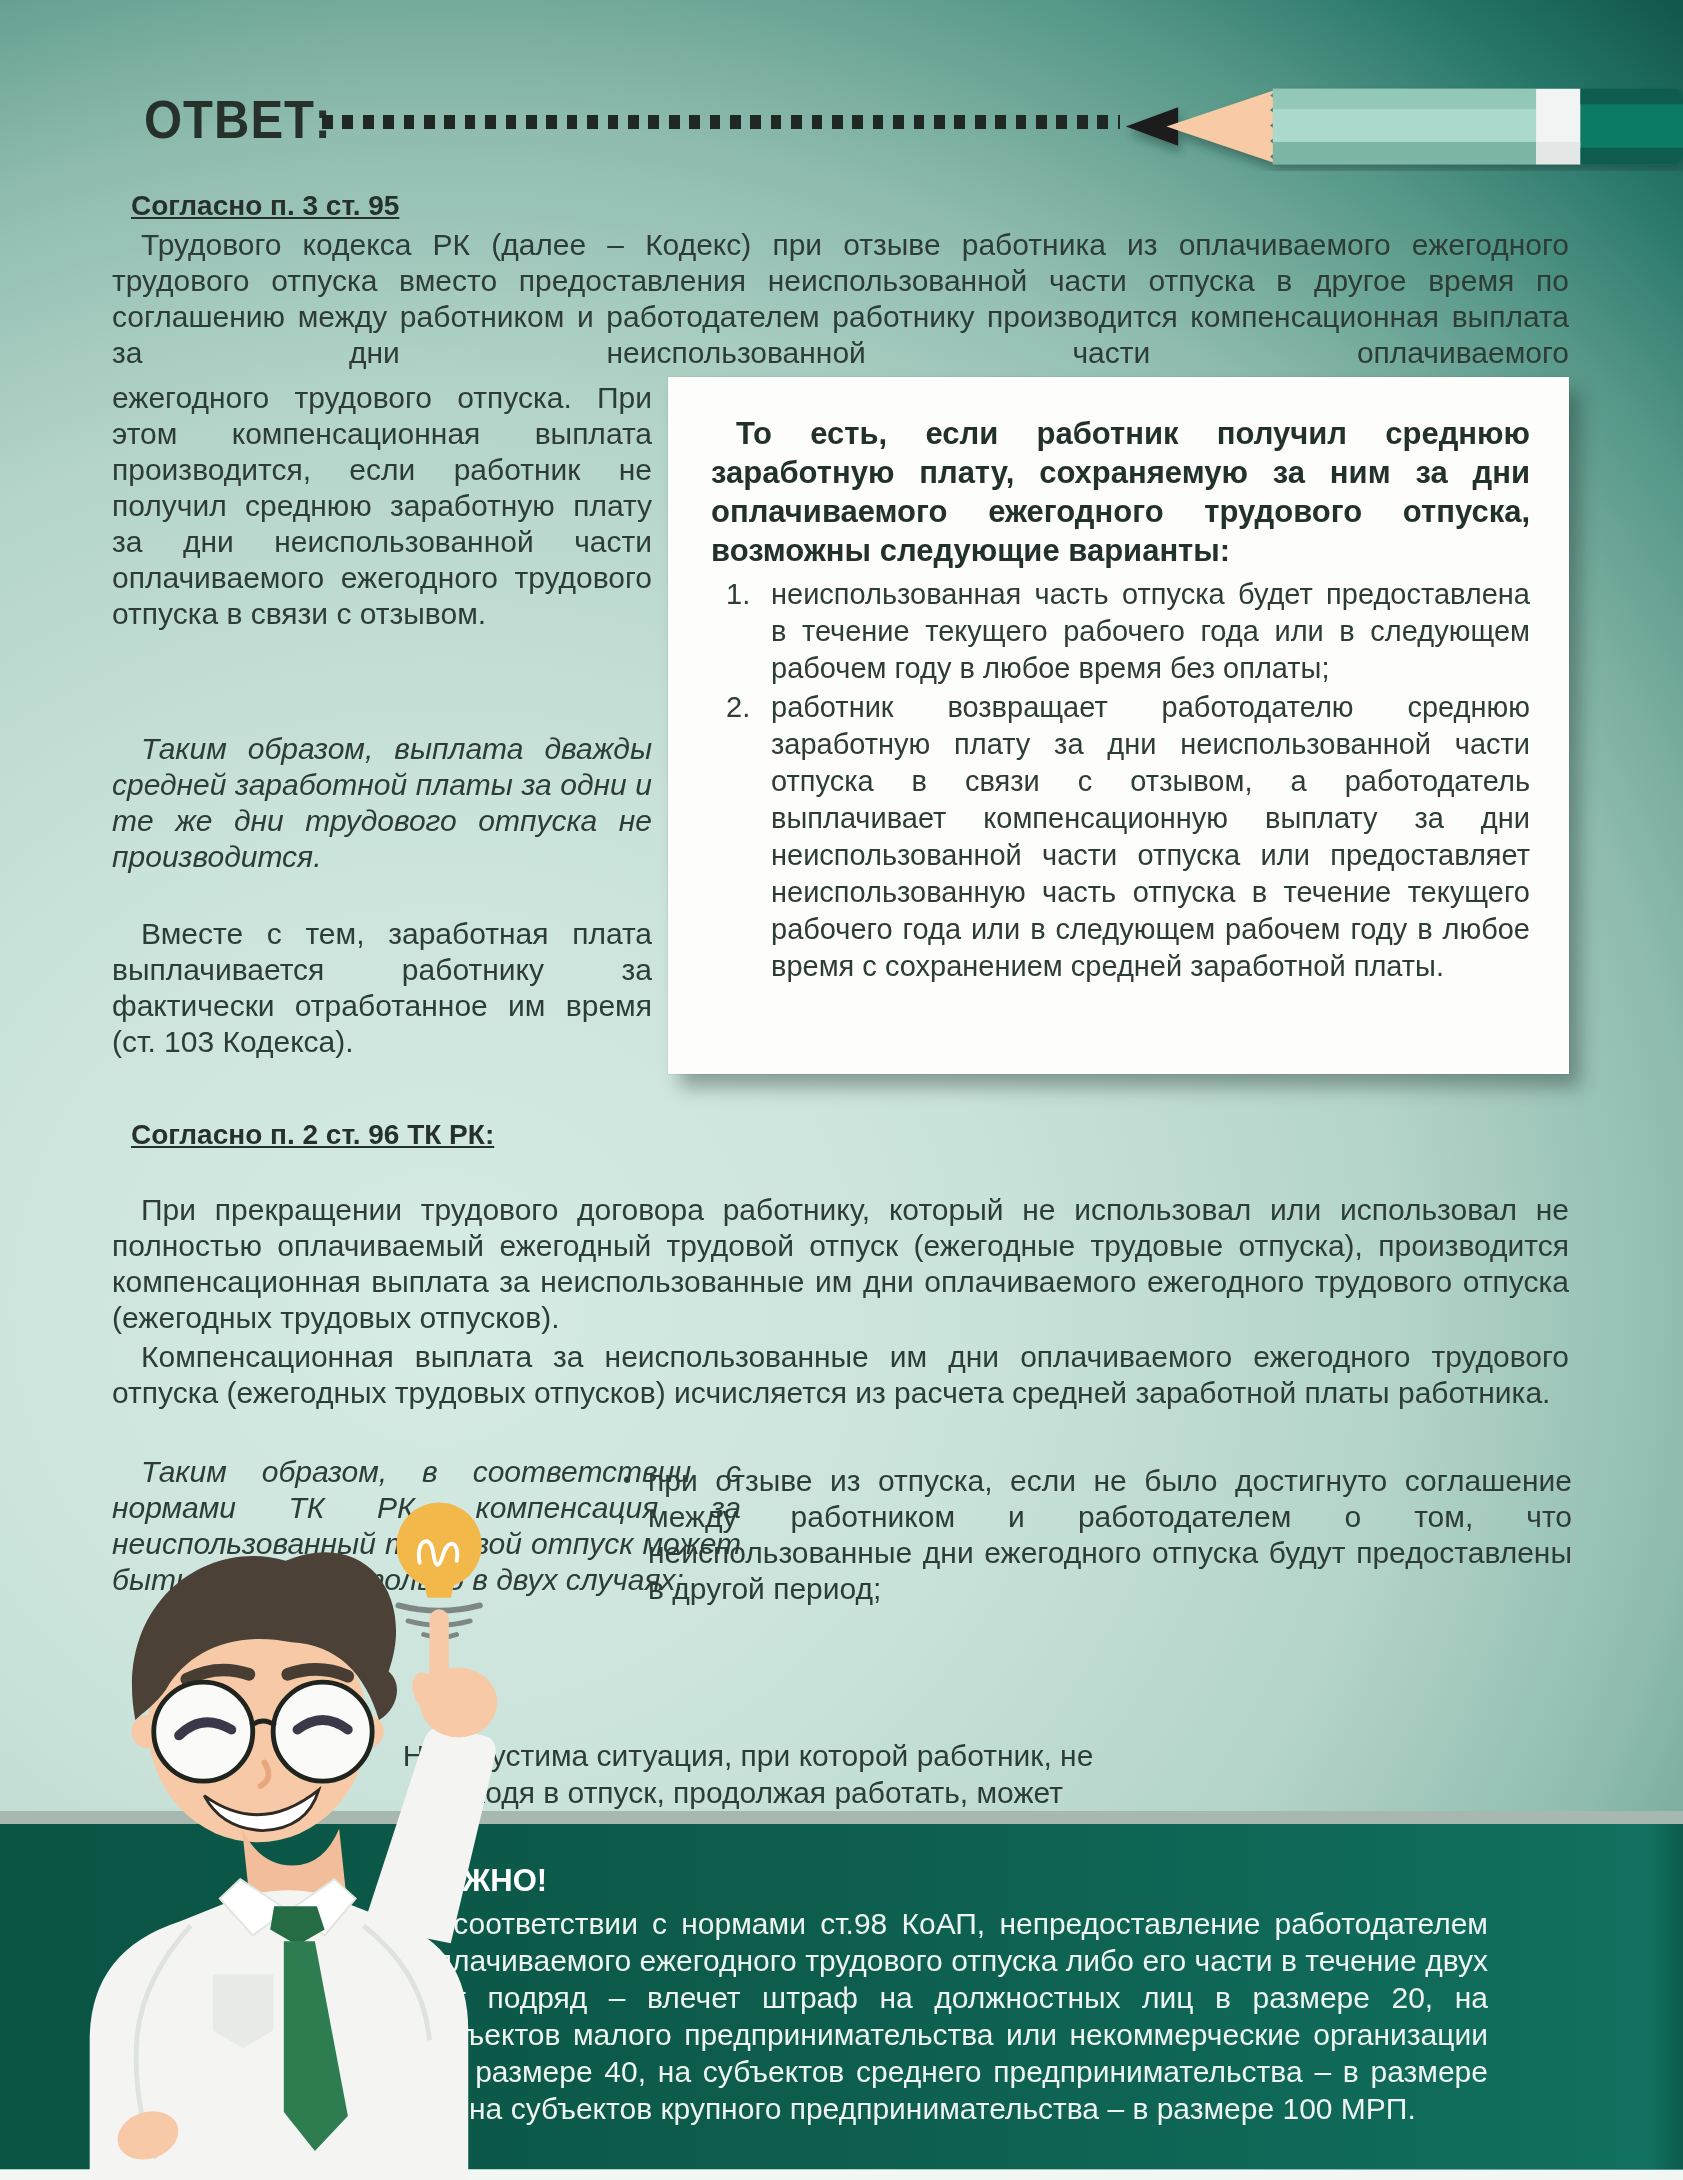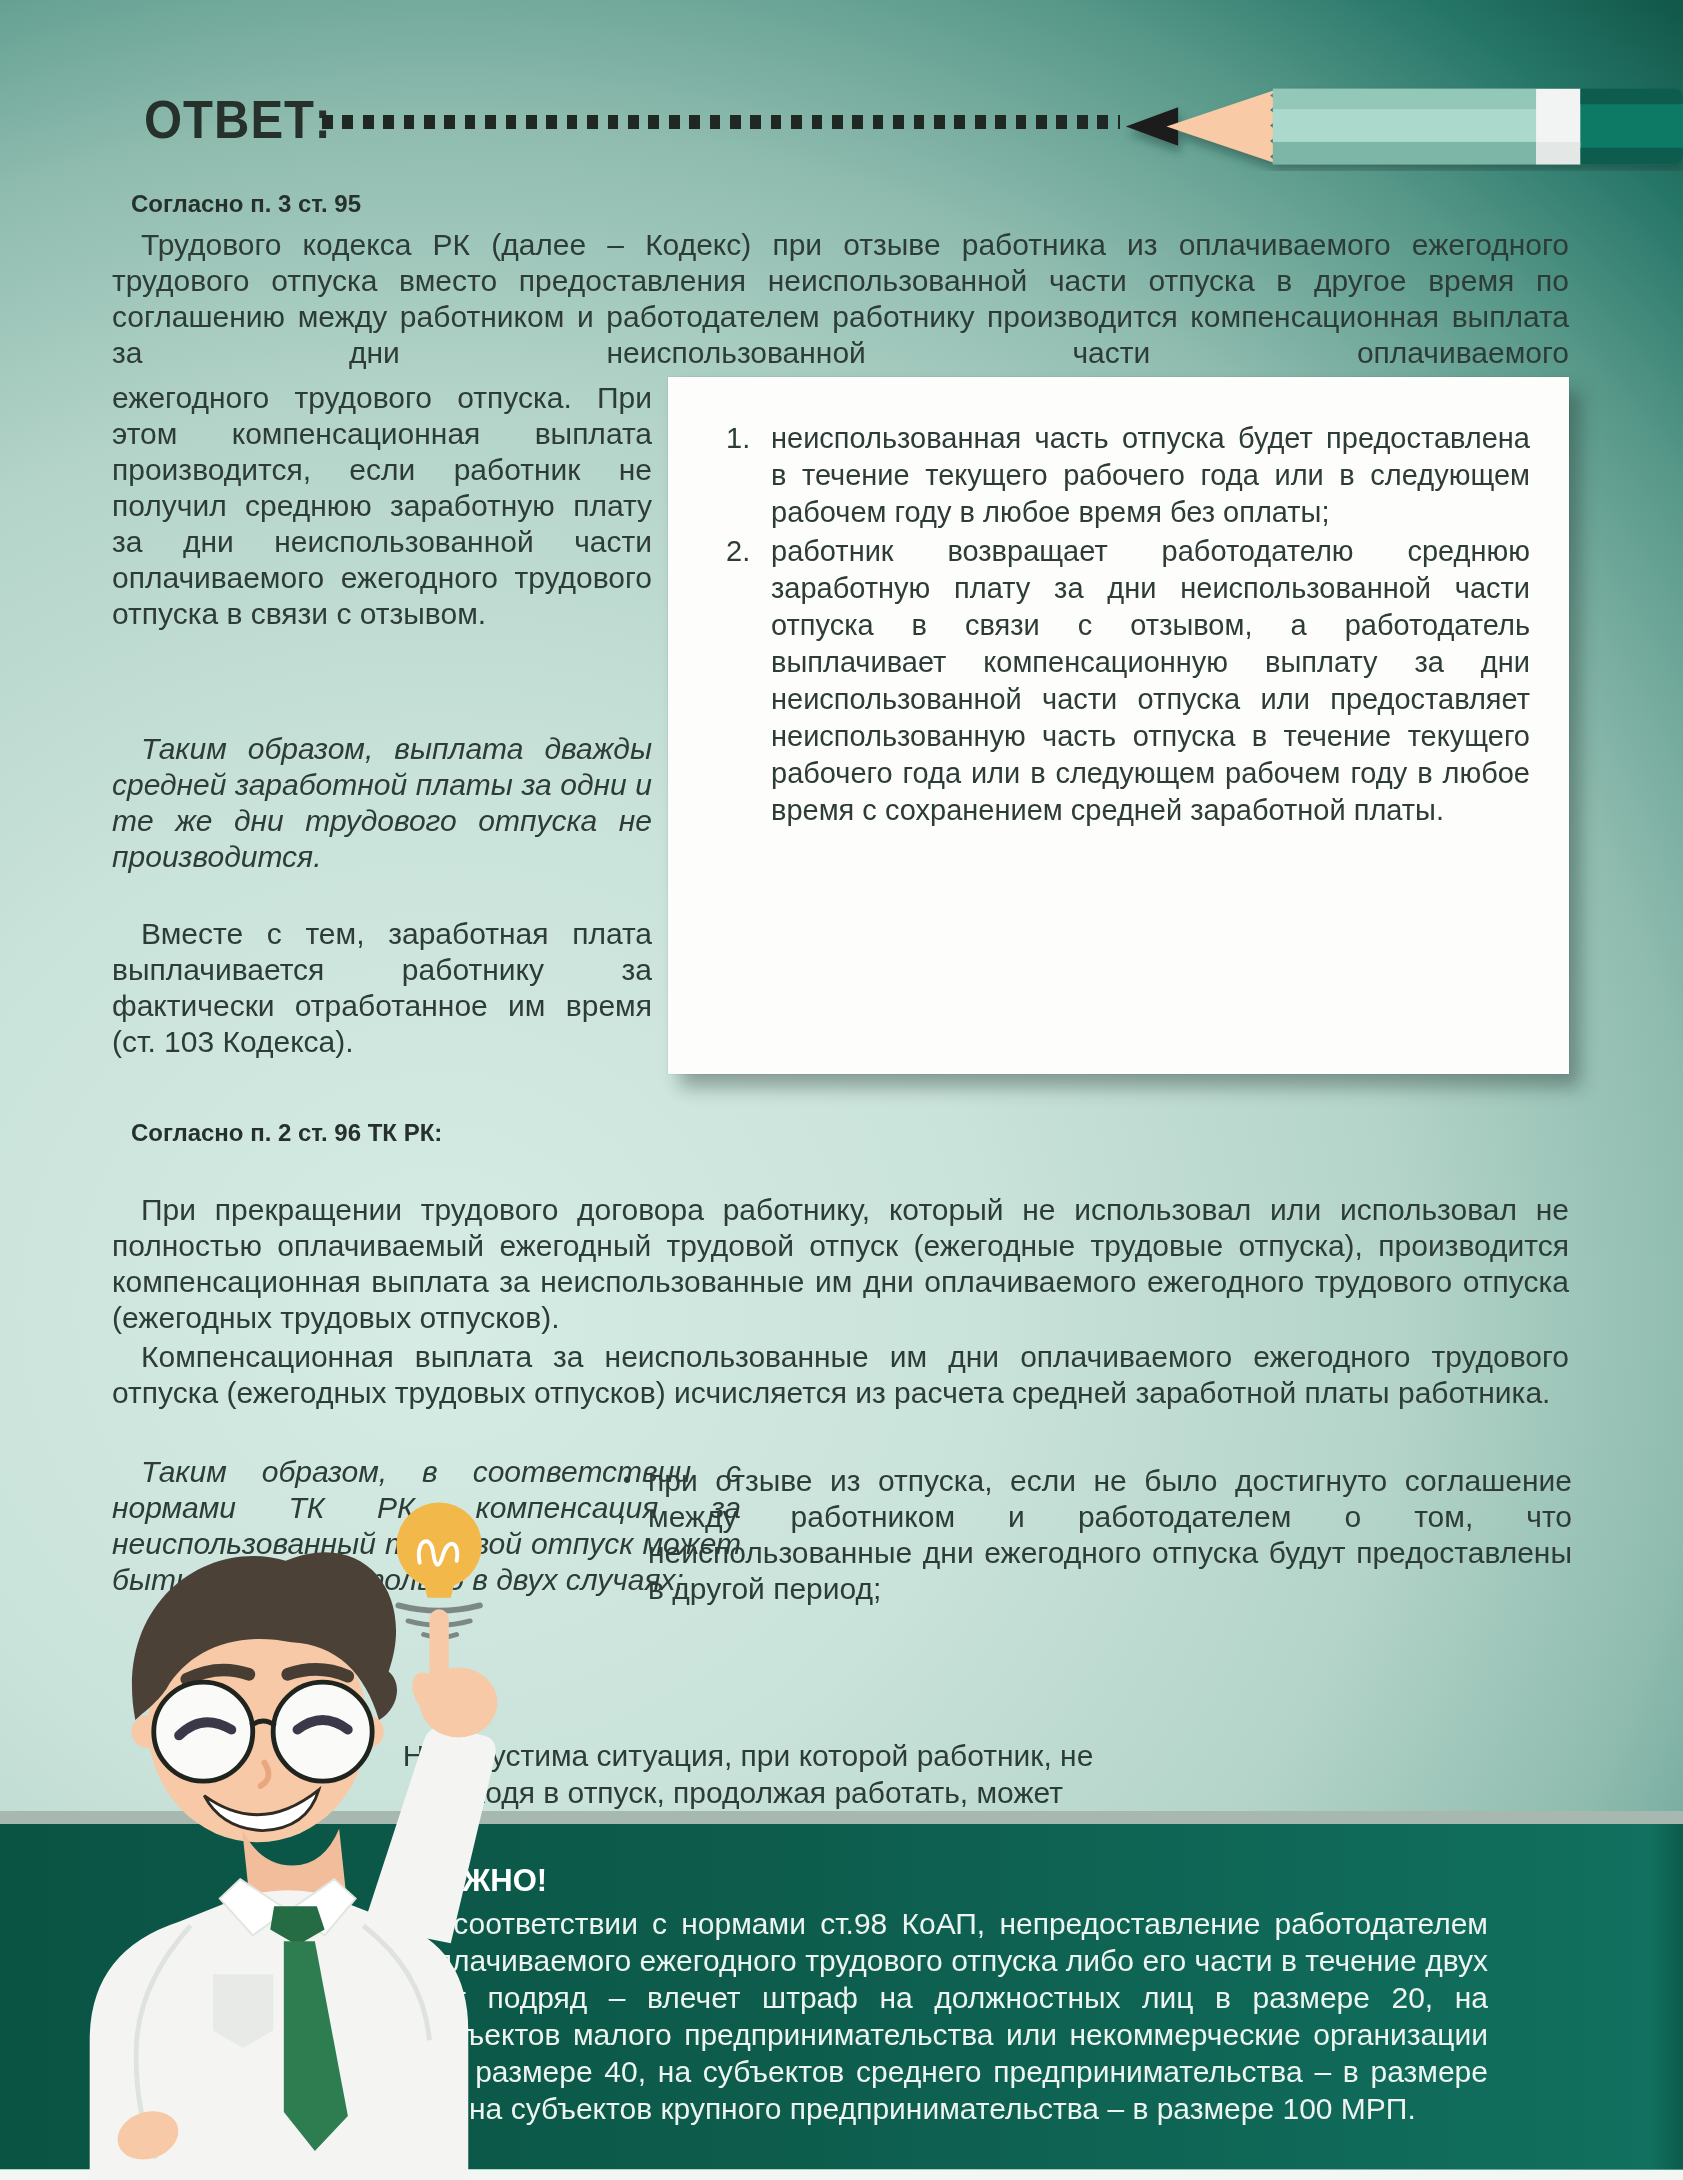--- a/index.html
+++ b/index.html
@@ -7,21 +7,21 @@
   .page{position:relative;width:1684px;height:2180px;overflow:hidden;
     background:radial-gradient(110% 80% at 26% 60%, #d6ece4 0%, #c9e2da 30%, #b4d4c9 52%, #8fbcaf 68%, #579889 82%, #267668 92%, #12594b 100%);
     color:#2d3c37;}
   .abs{position:absolute;}
   
   .answer-label{left:144px;top:89px;font-size:49px;font-weight:800;letter-spacing:1px;color:#26312c;transform:scaleY(1.08);transform-origin:top left;}
   .dotted-leader{left:322px;top:115px;width:798px;height:13.6px;
     background:repeating-linear-gradient(90deg,#202824 0 10.7px,transparent 10.7px 20.4px);}
   .pencil{right:0;top:82px;width:561px;height:89px;}
   
-  .h-bold{font-size:24px;font-weight:700;color:#26312c;}
+  .h-bold{font-size:28px;font-weight:700;color:#26312c;text-decoration:underline;}
   .sec1-heading{left:131px;top:190px;}
   .body-text{font-size:30px;line-height:36px;text-align:justify;color:#2d3c37;}
   .sec1-intro{left:112px;top:227px;width:1457px;text-indent:29px;text-align-last:justify;}
   .col-p1{left:112px;top:380px;width:540px;}
   .col-p2{left:112px;top:731px;width:540px;font-style:italic;text-indent:29px;}
   .col-p3{left:112px;top:916px;width:540px;text-indent:29px;}
   .callout{left:668px;top:377px;width:901px;height:697px;background:#fdfdfc;
     box-shadow:11.6px 13.6px 17.5px rgba(25,45,40,.38), 0 0 1px rgba(0,0,0,.25);box-sizing:border-box;padding:37px 39px 29px 43px;}
   .callout-intro{font-size:31px;line-height:39px;font-weight:700;text-align:justify;text-indent:25px;color:#23312c;}
   .callout-list{margin:5.8px 0 0 0;padding:0 0 0 60px;list-style:none;counter-reset:item;}
@@ -78,20 +78,21 @@
   </svg>
 
   <div class="abs h-bold sec1-heading">Согласно п. 3 ст. 95</div>
   <div class="abs body-text sec1-intro">Трудового кодекса РК (далее – Кодекс) при отзыве работника из оплачиваемого ежегодного трудового отпуска вместо предоставления неиспользованной части отпуска в другое время по соглашению между работником и работодателем работнику производится компенсационная выплата за дни неиспользованной части оплачиваемого</div>
 
   <div class="abs body-text col-p1">ежегодного трудового отпуска. При этом компенсационная выплата производится, если работник не получил среднюю заработную плату за дни неиспользованной части оплачиваемого ежегодного трудового отпуска в связи с отзывом.</div>
   <div class="abs body-text col-p2">Таким образом, выплата дважды средней заработной платы за одни и те же дни трудового отпуска не производится.</div>
   <div class="abs body-text col-p3">Вместе с тем, заработная плата выплачивается работнику за фактически отработанное им время (ст. 103 Кодекса).</div>
 
   <div class="abs callout">
+    <div class="callout-intro">То есть, если работник получил среднюю заработную плату, сохраняемую за ним за дни оплачиваемого ежегодного трудового отпуска, возможны следующие варианты:</div>
     <ol class="callout-list">
       <li>неиспользованная часть отпуска будет предоставлена в течение текущего рабочего года или в следующем рабочем году в любое время без оплаты;</li>
       <li>работник возвращает работодателю среднюю заработную плату за дни неиспользованной части отпуска в связи с отзывом, а работодатель выплачивает компенсационную выплату за дни неиспользованной части отпуска или предоставляет неиспользованную часть отпуска в течение текущего рабочего года или в следующем рабочем году в любое время с сохранением средней заработной платы.</li>
     </ol>
   </div>
 
   <div class="abs h-bold sec2-heading">Согласно п. 2 ст. 96 ТК РК:</div>
   <div class="abs body-text sec2-p2">Компенсационная выплата за неиспользованные им дни оплачиваемого ежегодного трудового отпуска (ежегодных трудовых отпусков) исчисляется из расчета средней заработной платы работника.</div>
   <div class="abs body-text sec2-p1">При прекращении трудового договора работнику, который не использовал или использовал не полностью оплачиваемый ежегодный трудовой отпуск (ежегодные трудовые отпуска), производится компенсационная выплата за неиспользованные им дни оплачиваемого ежегодного трудового отпуска (ежегодных трудовых отпусков).</div>
   <div class="abs body-text sec2-lead">Таким образом, в соответствии с нормами ТК РК, компенсация за неиспользованный трудовой отпуск может быть выплачена только в двух случаях:</div>

